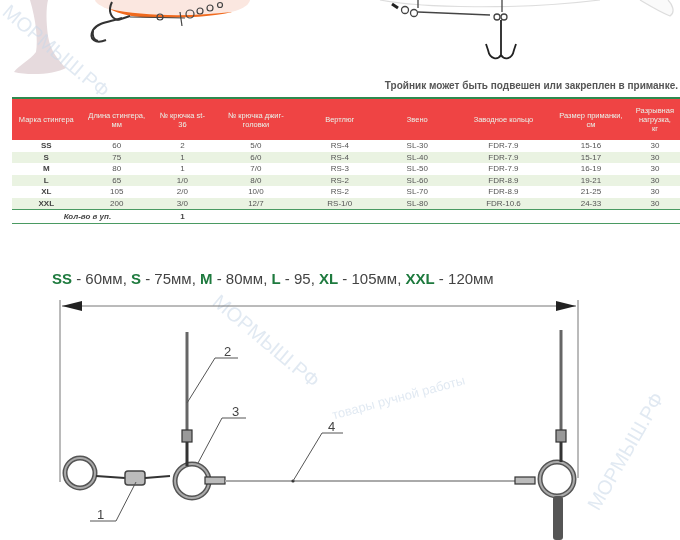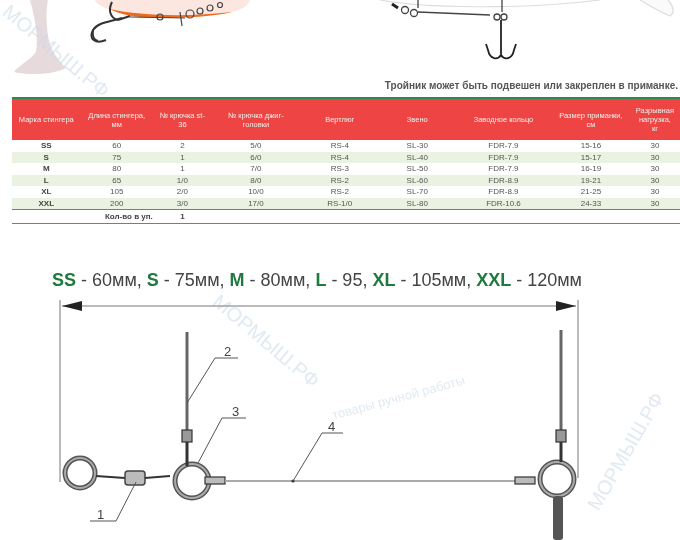--- a/index.html
+++ b/index.html
@@ -6,22 +6,22 @@
   body{width:680px;height:540px;position:relative;overflow:hidden;font-family:"Liberation Sans",sans-serif;color:#444;}
   .photo{position:absolute;left:0;top:0;width:680px;height:78px;}
   .note{position:absolute;right:2px;top:80px;font-size:10px;color:#555;white-space:nowrap;font-weight:bold;}
   table.spec{position:absolute;left:12px;top:97px;width:668px;border-collapse:collapse;font-size:8px;color:#555;text-align:center;}
   table.spec th{background:#ef4444;color:#e8f2ea;font-weight:normal;font-size:7.5px;line-height:9px;height:41px;padding:0 6px;border-top:2px solid #2d8a4e;margin-left:42px;}
   table.spec td{height:11.5px;padding:0;line-height:11.5px;}
   table.spec tr.alt td{background:#eaf3e2;}
   table.spec td.mark{font-weight:bold;color:#444;}
   table.spec tr.last td{border-bottom:1.5px solid #4a9a62;}
   table.spec tr.qty td{height:13px;border-bottom:1.5px solid #4a9a62;font-weight:bold;color:#444;}
-  table.spec tr.qty td.qlabel{text-align:right;padding-left:10px;}
-  .sizes{position:absolute;left:52px;top:270px;font-size:18px;color:#444;white-space:nowrap;}
+  table.spec tr.qty td.qlabel{text-align:center;padding-left:10px;font-style:italic;}
+  .sizes{position:absolute;left:52px;top:270px;font-size:15px;color:#444;white-space:nowrap;}
   .sizes .g{color:#1e7a3e;font-weight:bold;}
   .diagram{position:absolute;left:0;top:290px;width:680px;height:250px;}
   .wm{position:absolute;color:#c9d8e8;font-size:20px;opacity:.55;transform:rotate(40deg);white-space:nowrap;pointer-events:none;}
 </style>
 </head>
 <body>
 
 <svg class="photo" viewBox="0 0 680 78">
 
   <path d="M30 0 C36 20 38 40 36 52 C30 60 18 66 14 72 C30 76 56 74 66 68 C58 60 50 50 48 36 C46 22 46 8 48 0 Z" fill="#e6dadd"></path>
@@ -138,21 +138,21 @@
       <td>RS-2</td>
       <td>SL-70</td>
       <td>FDR-8.9</td>
       <td>21-25</td>
       <td>30</td>
     </tr>
     <tr class="alt last">
       <td class="mark">XXL</td>
       <td>200</td>
       <td>3/0</td>
-      <td>17/0</td>
+      <td>12/7</td>
       <td>RS-1/0</td>
       <td>SL-80</td>
       <td>FDR-10.6</td>
       <td>24-33</td>
       <td>30</td>
     </tr>
     <tr class="qty">
       <td class="qlabel" colspan="2">Кол-во в уп.</td>
       <td>1</td>
       <td colspan="6"></td>

